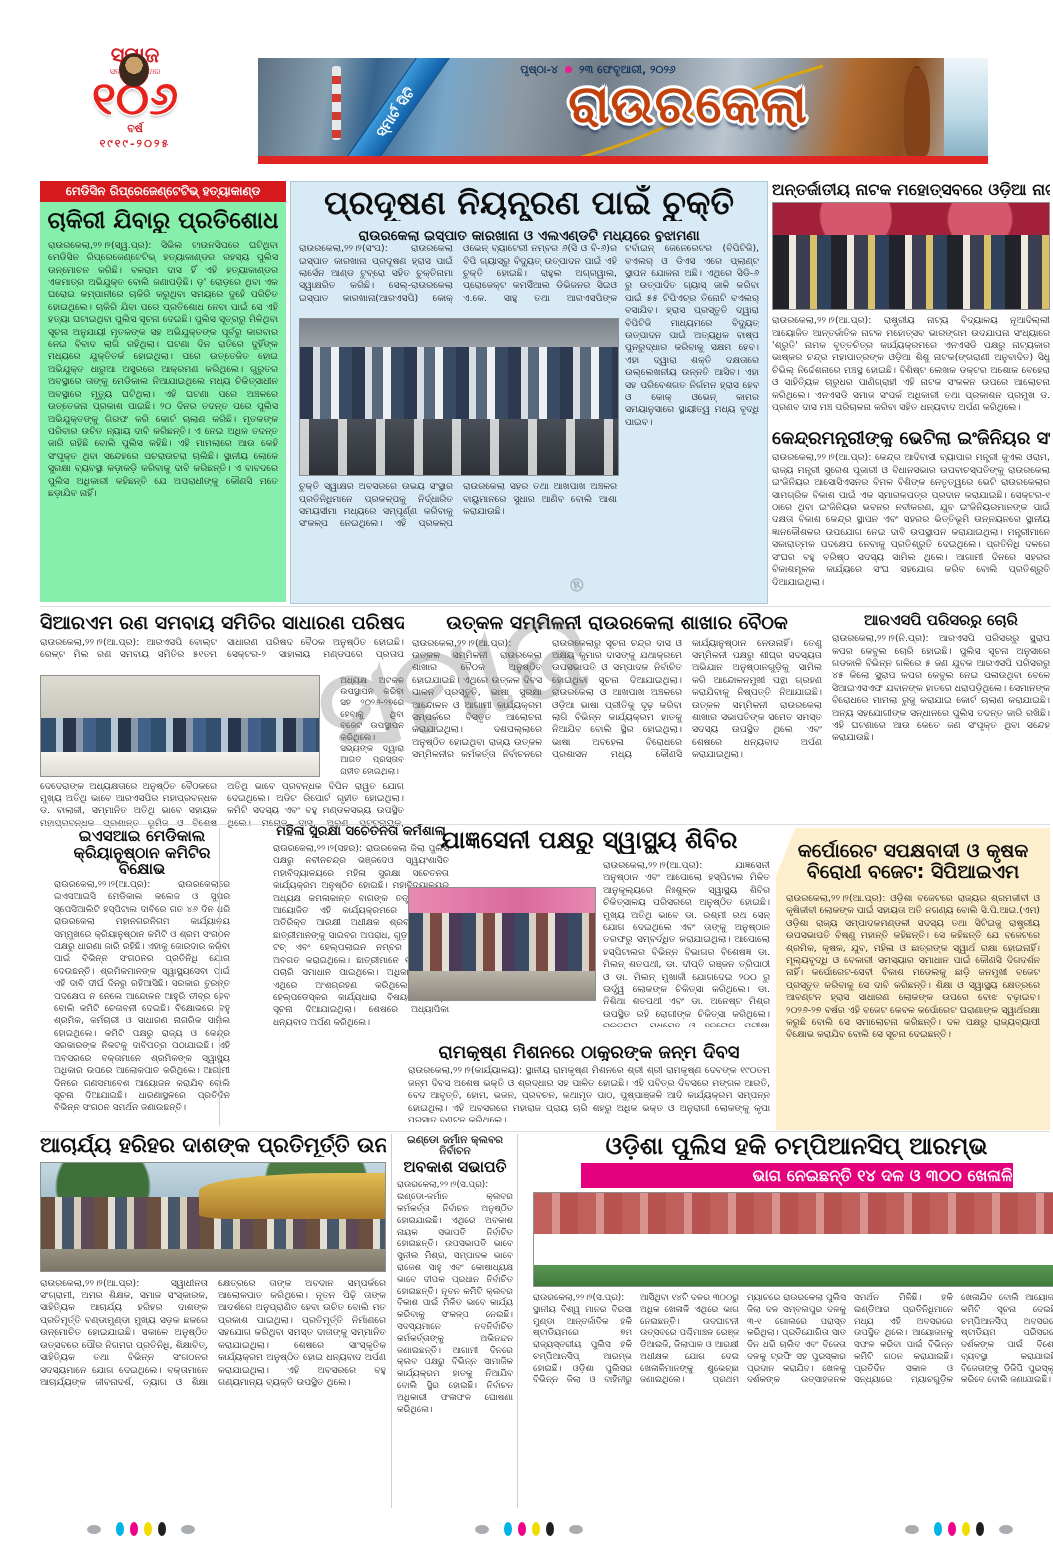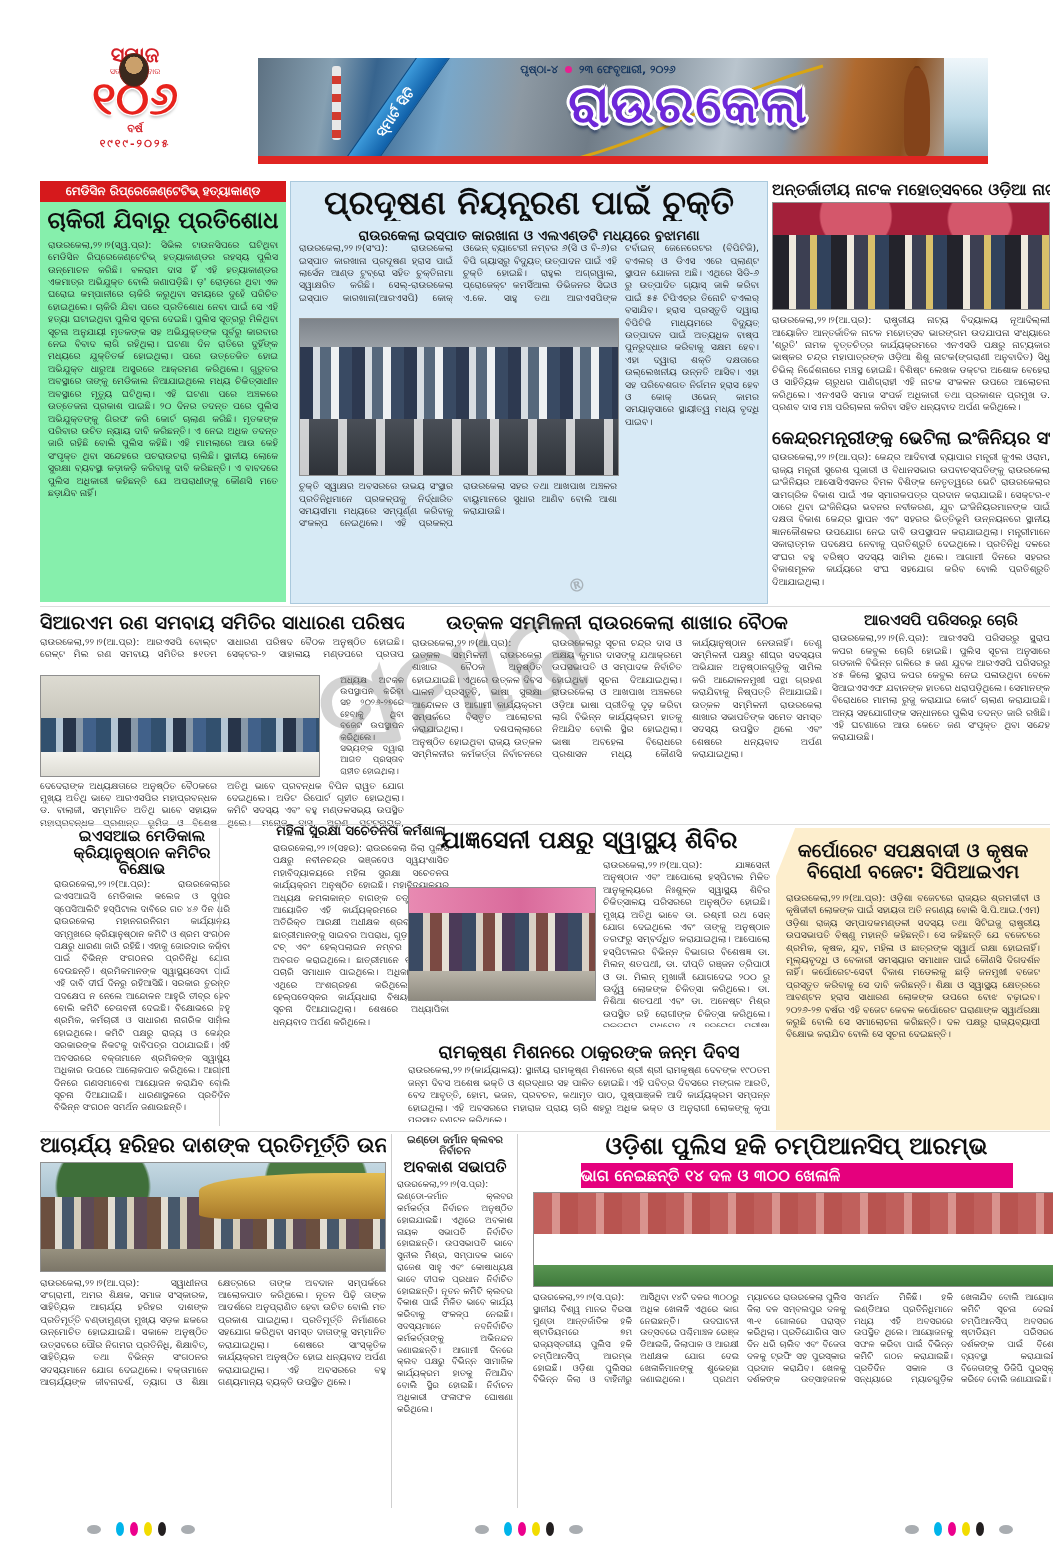--- a/index.html
+++ b/index.html
@@ -35,21 +35,21 @@
   .bn-statue{position:absolute;right:58px;top:10px;width:26px;height:88px;background:#83431a;
      border-radius:45% 45% 18% 18%;box-shadow:0 -8px 0 -6px #6e3714;}
   .bn-road{position:absolute;left:300px;top:0;width:270px;height:106px;}
   .bn-date{position:absolute;left:170px;top:2px;width:340px;height:18px;font-size:11px;font-weight:bold;
      color:#16365f;display:flex;align-items:center;justify-content:center;gap:7px;}
   .bn-dot{width:7px;height:7px;border-radius:50%;background:#e6218f;display:inline-block;}
   .ribbon{position:absolute;left:60px;top:40px;width:152px;height:26px;transform:rotate(-55deg);
      background:linear-gradient(180deg,#3d9ada 0%,#0f5fa8 100%);color:#fff;font-weight:bold;font-size:14px;
      display:flex;align-items:center;justify-content:center;border:1px solid #0b4c86;}
   .bn-title{position:absolute;left:190px;top:16px;width:480px;text-align:center;font-size:52px;font-weight:bold;
-     color:#6d28d9;white-space:nowrap;letter-spacing:1px;
+     color:#c2410c;white-space:nowrap;letter-spacing:1px;
      text-shadow:-2px -2px 0 #fff,2px -2px 0 #fff,-2px 2px 0 #fff,2px 2px 0 #fff,0 -3px 0 #fff,0 3px 0 #fff,
                  -3px 0 0 #fff,3px 0 0 #fff,0 6px 3px rgba(15,35,80,.55);}
   .bn-red{position:absolute;left:0;right:0;bottom:0;height:8px;background:#e02522;}
   
   .ph{border:1px solid #8f8f8f;overflow:hidden;display:flex;flex-direction:column;position:relative;}
   .ph>div{width:100%;}
   .pp-top{height:18%;background:linear-gradient(180deg,#7d838a,#9aa0a6);}
   .pp-mid{height:46%;background:repeating-linear-gradient(90deg,#2d3950 0 13px,#d7dde2 13px 20px,#56687c 20px 31px,#eef1f3 31px 39px,#394a63 39px 52px);}
   .pp-bot{height:36%;background:linear-gradient(180deg,#4a4f57,#2e3238),repeating-linear-gradient(90deg,rgba(255,255,255,.75) 0 9px,rgba(255,255,255,0) 9px 38px);background-blend-mode:lighten;}
   .dr-top{height:30%;background:radial-gradient(circle at 30% 40%,#d4576b 0 18%,transparent 19%),radial-gradient(circle at 75% 50%,#d4576b 0 15%,transparent 16%),#a3203a;}
@@ -67,21 +67,21 @@
   .hk-top{height:44%;background:repeating-linear-gradient(90deg,#c0605c 0 18px,#d9938e 18px 26px,#b85450 26px 44px);}
   .hk-mid{height:34%;background:repeating-linear-gradient(90deg,#c03a30 0 14px,#e0e3e8 14px 20px,#2b4a7a 20px 32px,#f0f0f2 32px 38px,#a33. 38px 52px),repeating-linear-gradient(90deg,#c03a30 0 14px,#e0e3e8 14px 20px,#2b4a7a 20px 32px,#f0f0f2 32px 38px,#8c2f28 38px 52px);}
   .hk-bot{height:22%;background:linear-gradient(180deg,#599552,#3f7a3c);}
   
   .pnl-med{left:40px;top:181px;width:246px;height:421px;background:#86efac;}
   .med-kick{height:21px;background:#d6191c;color:#fff;font-weight:bold;font-size:12px;line-height:21px;text-align:center;overflow:hidden;white-space:nowrap;}
   .pnl-pol{left:290px;top:181px;width:476px;height:421px;background:#d8eaf6;border:1px solid #aac9dd;}
   .pnl-cpim{left:776px;top:828px;width:274px;height:302px;background:#fdeecd;
       clip-path:polygon(7% 0,100% 0,100% 100%,0 100%,0 16%);}
   .mag-bar{height:25px;background:#e5007d;color:#fff;font-weight:bold;font-size:16px;line-height:25px;
-      text-align:left;overflow:hidden;white-space:nowrap;margin:3px auto 0;width:432px;}
+      text-align:right;overflow:hidden;white-space:nowrap;margin:3px auto 0;width:432px;}
   .watermark{left:330px;top:590px;width:420px;height:260px;transform:rotate(-16deg);pointer-events:none;
       font-size:118px;font-weight:bold;color:rgba(110,110,110,.30);white-space:nowrap;}
   .wm-reg{font-size:18px;vertical-align:top;color:rgba(110,110,110,.45);}
   
   .regmarks{position:absolute;top:1522px;display:flex;align-items:center;gap:6px;}
   .rm{display:inline-block;border-radius:50%;}
   .rm.gray{width:14px;height:9px;background:#a9adb1;margin:0 9px;}
   .rm.c{width:8px;height:14px;background:#00b4ea;}
   .rm.m{width:8px;height:14px;background:#ec008c;}
   .rm.y{width:8px;height:14px;background:#f2dc00;}

